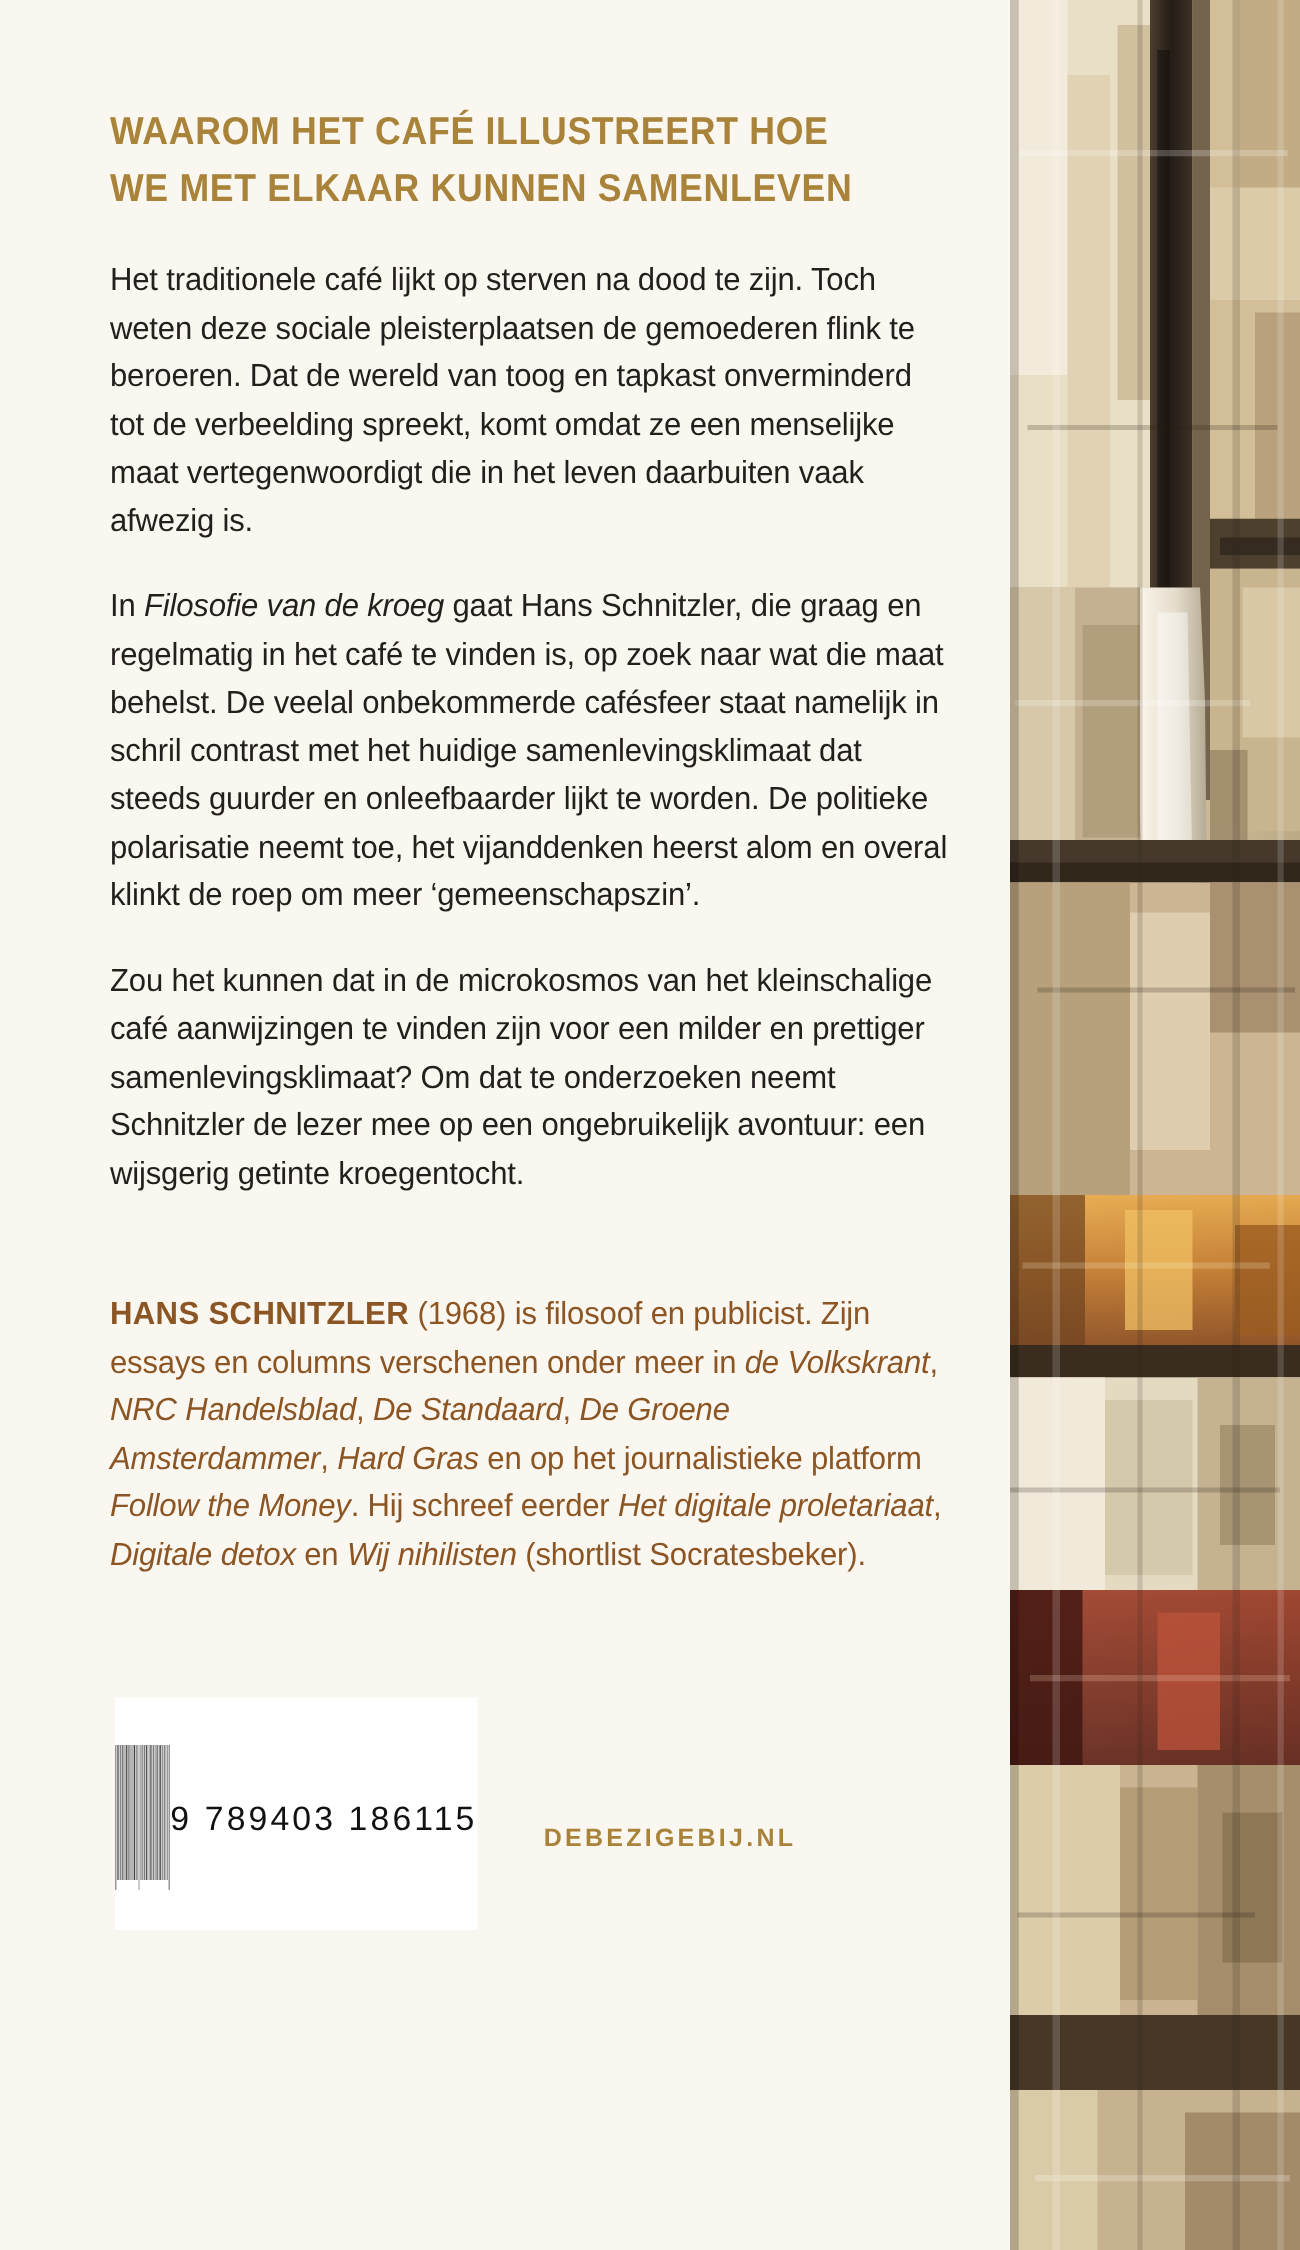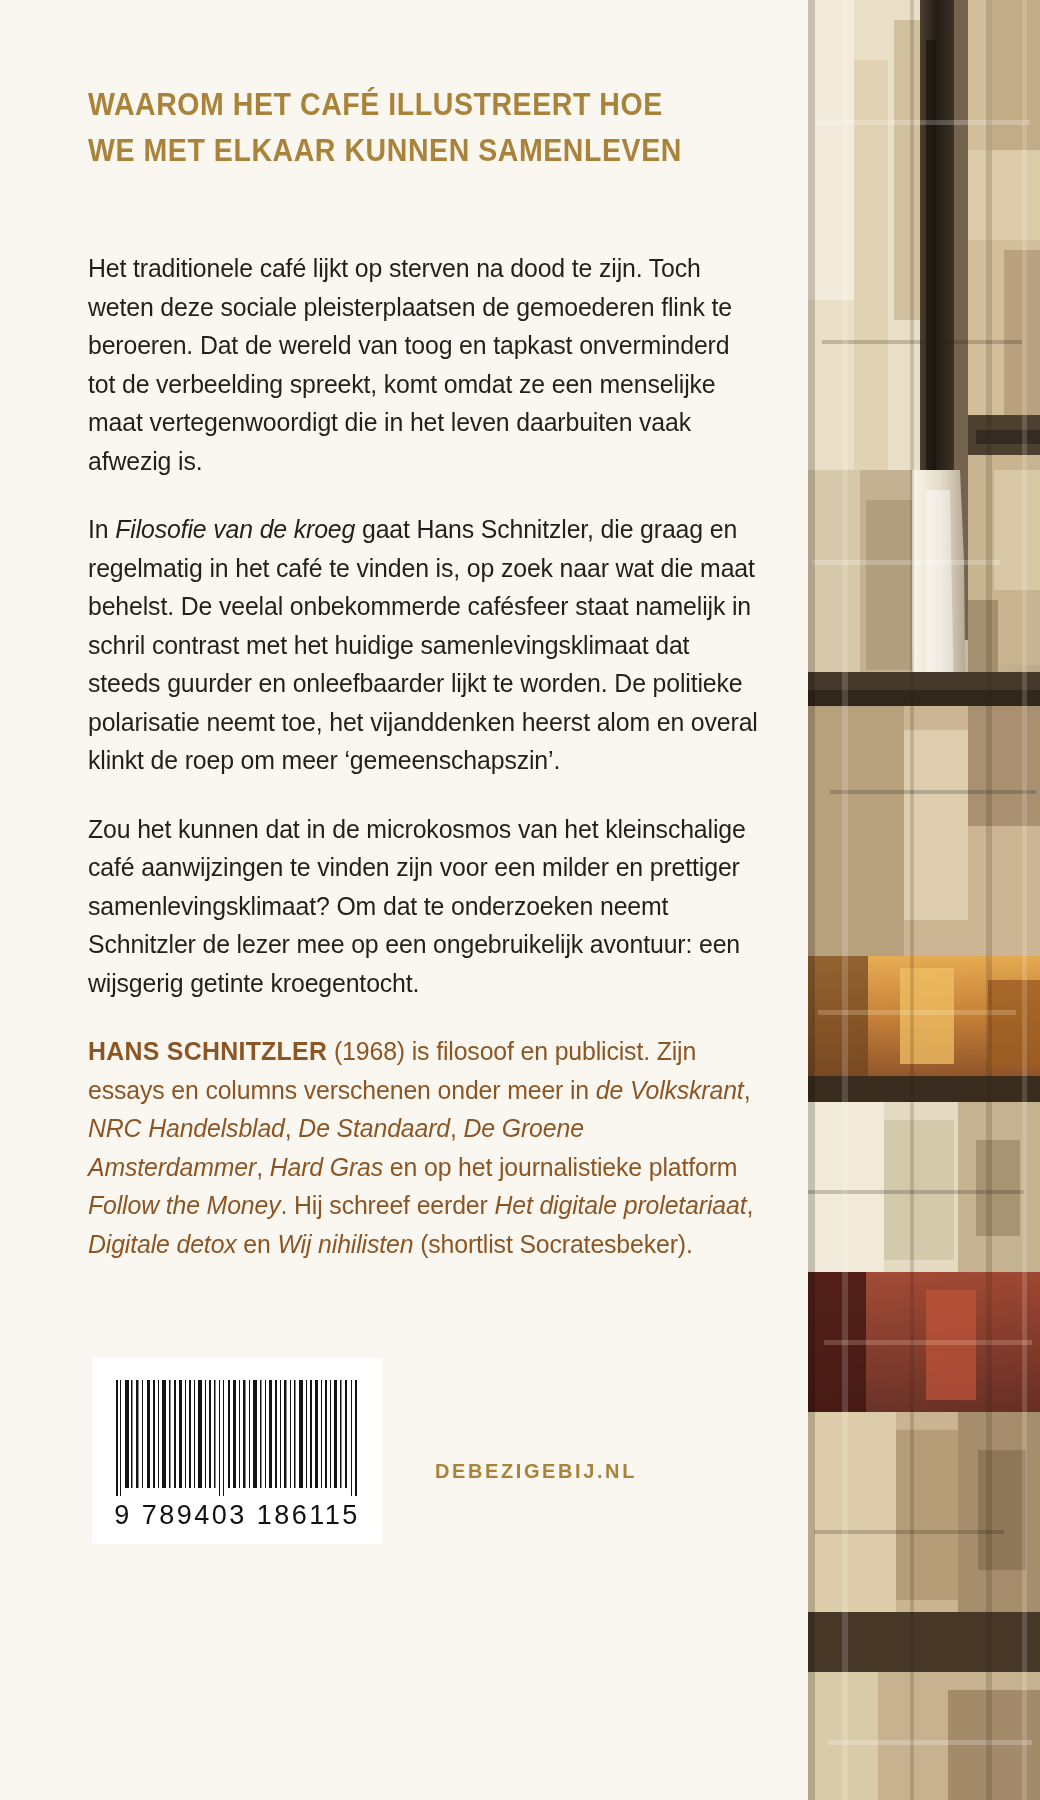--- a/index.html
+++ b/index.html
@@ -29,21 +29,21 @@
     font-size:31px;
     line-height:46px;
     letter-spacing:0.6px;
     text-transform:uppercase;
     transform:scaleX(0.92);
     transform-origin:left top;
   }
   .headline .hl-line { display:block; white-space:nowrap; }
 
   
-  .body-block { position:absolute; top:205px; left:0; width:690px;margin-top:44px; }
+  .body-block { position:absolute; top:205px; left:0; width:690px; }
   .para {
     color:#231F1C;
     font-family:"Liberation Sans", sans-serif;
     font-size:25.5px;
     line-height:38.5px;
     letter-spacing:-0.15px;
     margin-bottom:30px;
     transform:scaleX(0.975);
     transform-origin:left top;
   }
@@ -66,23 +66,23 @@
     letter-spacing:0.3px;
   }
   .bio i, .bio em { font-style:italic; }
 
   
   .barcode-box {
     position:absolute;
     left:92px; top:1358px;
     width:290px; height:186px;
     background:#FFFFFF;
-    display:flex; flex-direction:column;
+    display:flex; flex-direction:row;
     align-items:center; justify-content:flex-start;
-    padding-top:22px;
+    padding-top:5px;
   }
   .barcode-bars {
     width:246px; height:116px;
     display:block;
   }
   .barcode-digits {
     margin-top:4px;
     color:#111111;
     font-family:"Liberation Sans", sans-serif;
     font-size:27px;

